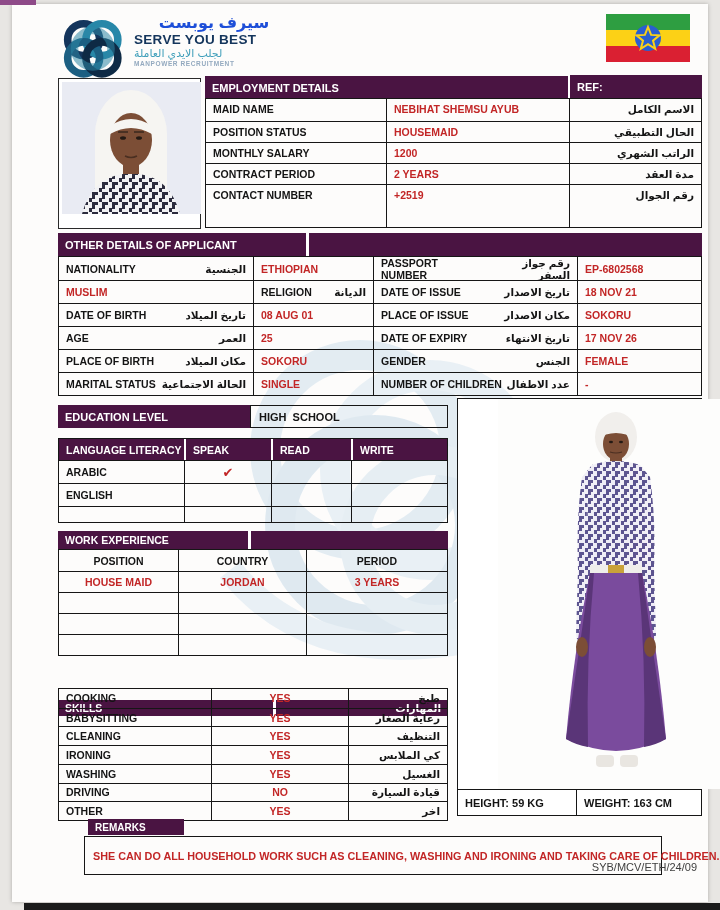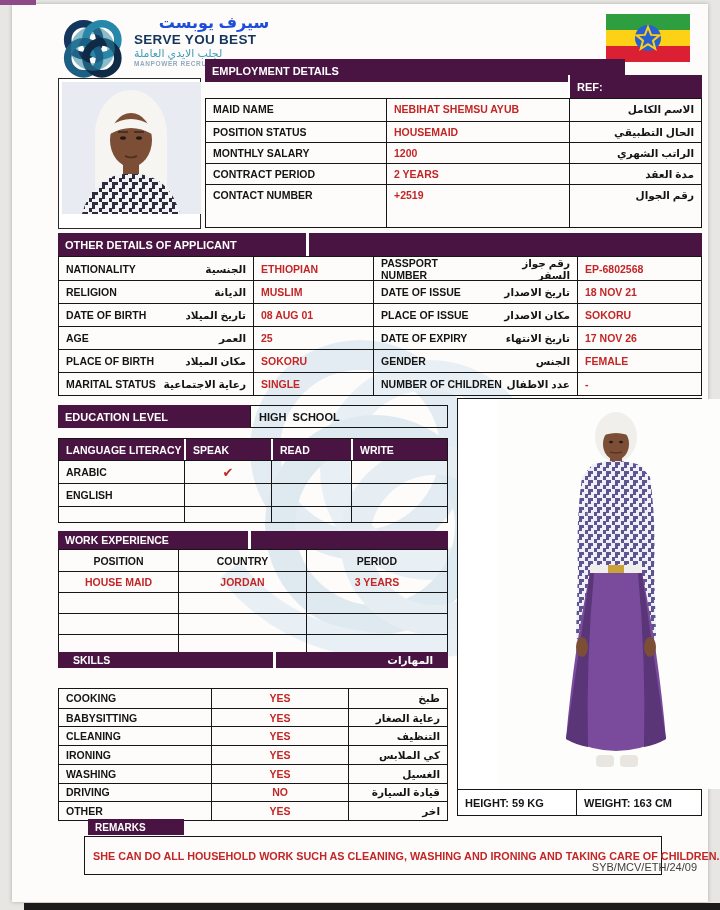--- a/index.html
+++ b/index.html
@@ -32,21 +32,21 @@
   .val{font-weight:bold;color:#c22626;}
   .arab{font-weight:bold;color:#141414;direction:rtl;}
   .pl{padding-left:7px;}  .pr{padding-right:7px;}
   .ctr{justify-content:center;}
   .sb{justify-content:space-between;padding-left:7px;padding-right:7px;}
 
   
   .portrait-box{left:58px;top:78px;width:143px;height:151px;border:1.6px solid #2a2a2a;background:#fff;}
 
   
-  .emp-hdr1{left:205px;top:59px;width:420px;height:23px;}
+  .emp-hdr1{left:205px;top:76px;width:420px;height:23px;}
   .emp-hdr2{left:568px;top:75px;width:134px;height:23px;border-left:2.5px solid #fff;}
   .emp-body{left:205px;top:98px;width:497px;height:130px;display:grid;
             grid-template-columns:180px 183px 1fr;grid-template-rows:22px 21px 21px 21px 1fr;}
   .emp-body .c:nth-child(n+4){border-top:1.2px solid #161616;}
   .emp-body .c:nth-child(3n+2),.emp-body .c:nth-child(3n){border-left:1.2px solid #161616;}
   .emp-body .c{align-items:flex-start;padding-top:4px;}
   .emp-body .arab{width:100%;}
 
   
   .oth-hdr{left:58px;top:233px;width:644px;height:23px;}
@@ -73,21 +73,21 @@
   
   .work-bar{left:58px;top:531px;width:390px;height:18px;font-size:10.5px;}
   .work-div{position:absolute;left:190px;top:0;width:2.5px;height:100%;background:#fff;}
   .work{left:58px;top:549px;width:390px;height:107px;display:grid;
         grid-template-columns:119px 128px 1fr;grid-template-rows:21px repeat(4,1fr);}
   .work .c:nth-child(n+4){border-top:1.2px solid #161616;}
   .work .c:nth-child(3n+2),.work .c:nth-child(3n){border-left:1.2px solid #161616;}
   .work .hc{font-weight:bold;color:#141414;font-size:10.5px;}
 
   
-  .sk-bar{left:58px;top:652px;width:390px;height:16px;font-size:10.5px;padding:0 15px;display:flex;align-items:center;justify-content:space-between;}
+  .sk-bar{left:58px;top:700px;width:390px;height:16px;font-size:10.5px;padding:0 7px;display:flex;align-items:center;justify-content:space-between;}
   .sk-div{position:absolute;left:215px;top:0;width:2.5px;height:100%;background:#fff;}
   .skills{left:58px;top:688px;width:390px;height:133px;display:grid;
         grid-template-columns:152px 137px 1fr;grid-template-rows:repeat(7,1fr);}
   .skills .c:nth-child(n+4){border-top:1.2px solid #161616;}
   .skills .c:nth-child(3n+2),.skills .c:nth-child(3n){border-left:1.2px solid #161616;}
 
   
   .body-box{left:457px;top:398px;width:245px;height:418px;border:1.6px solid #161616;background:#fff;padding-left:40px;}
   .hw-row{position:absolute;left:0;bottom:0;width:100%;height:25px;border-top:1.4px solid #161616;display:grid;grid-template-columns:118px 1fr;}
   .hw-row .c{font-weight:bold;color:#141414;font-size:11px;padding-left:7px;}
@@ -193,25 +193,25 @@
       <span class="lab">NATIONALITY</span>
       <span class="arab">الجنسية</span>
     </div>
   <div class="c val pl">ETHIOPIAN</div>
   <div class="c sb">
       <span class="lab">PASSPORT NUMBER</span>
       <span class="arab">رقم جواز السفر</span>
     </div>
   <div class="c val pl">EP-6802568</div>
 
+  <div class="c val pl">MUSLIM</div>
   <div class="c sb">
       <span class="lab">RELIGION</span>
       <span class="arab">الديانة</span>
     </div>
-  <div class="c val pl">MUSLIM</div>
   <div class="c sb">
       <span class="lab">DATE OF ISSUE</span>
       <span class="arab">تاريخ الاصدار</span>
     </div>
   <div class="c val pl">18 NOV  21</div>
 
   <div class="c sb">
       <span class="lab">DATE OF BIRTH</span>
       <span class="arab">تاريخ الميلاد</span>
     </div>
@@ -239,21 +239,21 @@
     </div>
   <div class="c val pl">SOKORU</div>
   <div class="c sb">
       <span class="lab">GENDER</span>
       <span class="arab">الجنس</span>
     </div>
   <div class="c val pl">FEMALE</div>
 
   <div class="c sb">
       <span class="lab">MARITAL STATUS</span>
-      <span class="arab">رعاية الاجتماعية</span>
+      <span class="arab">الحالة الاجتماعية</span>
     </div>
   <div class="c val pl">SINGLE</div>
   <div class="c sb">
       <span class="lab">NUMBER OF CHILDREN</span>
       <span class="arab">عدد الاطفال</span>
     </div>
   <div class="c val pl">-</div>
 </div>
 
 <div class="abs purple edu-bar">EDUCATION LEVEL</div>

